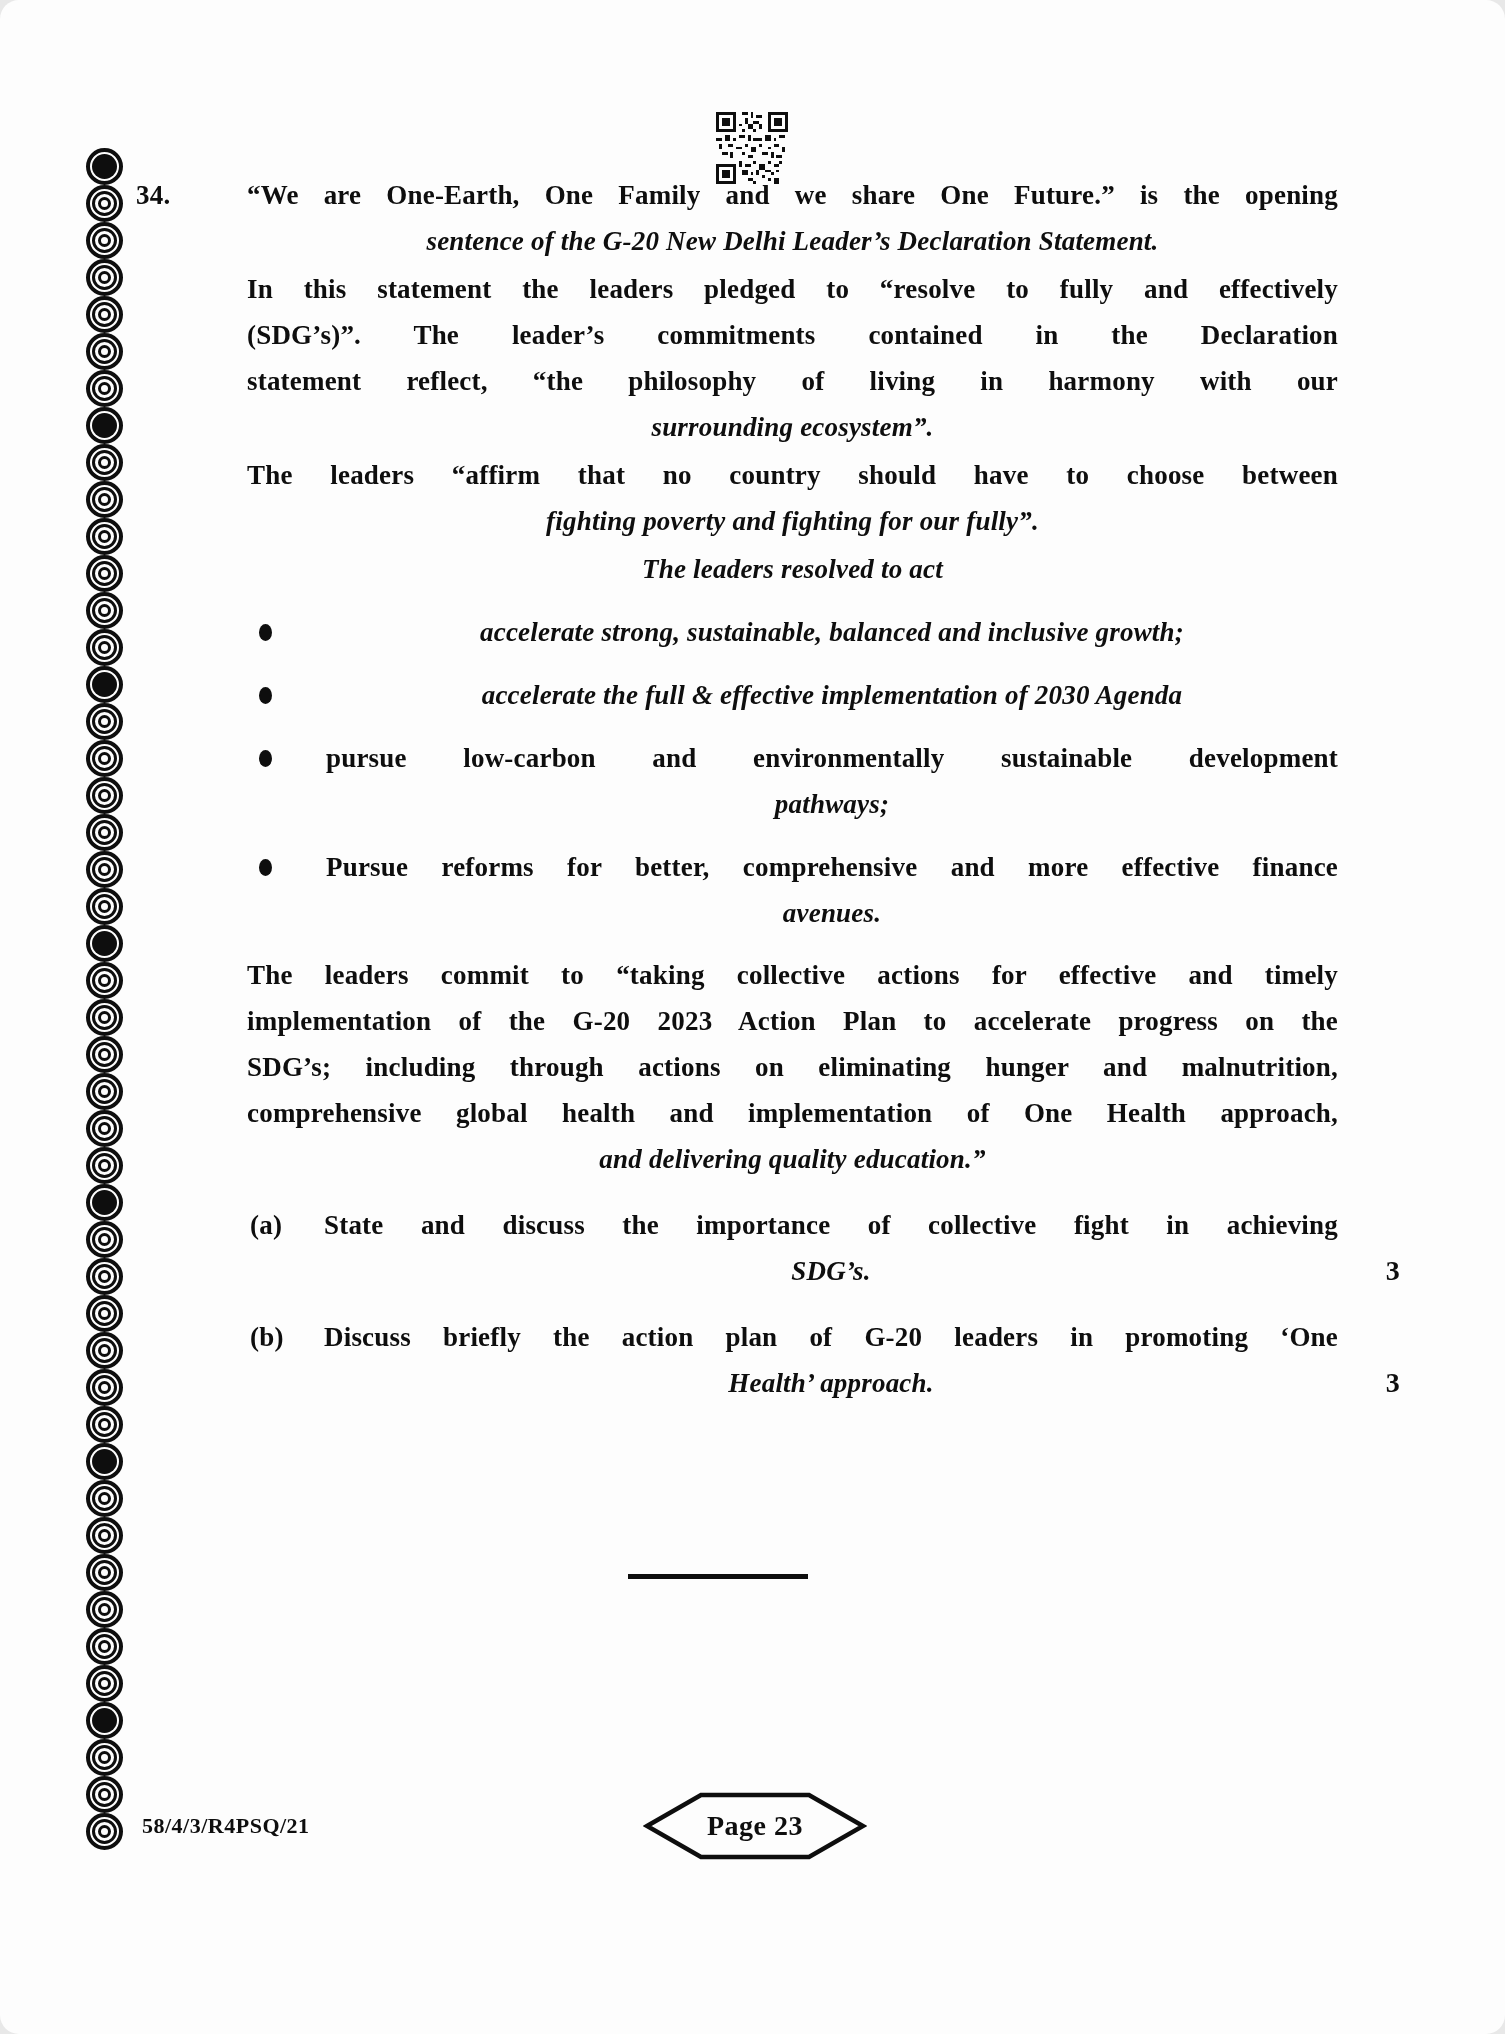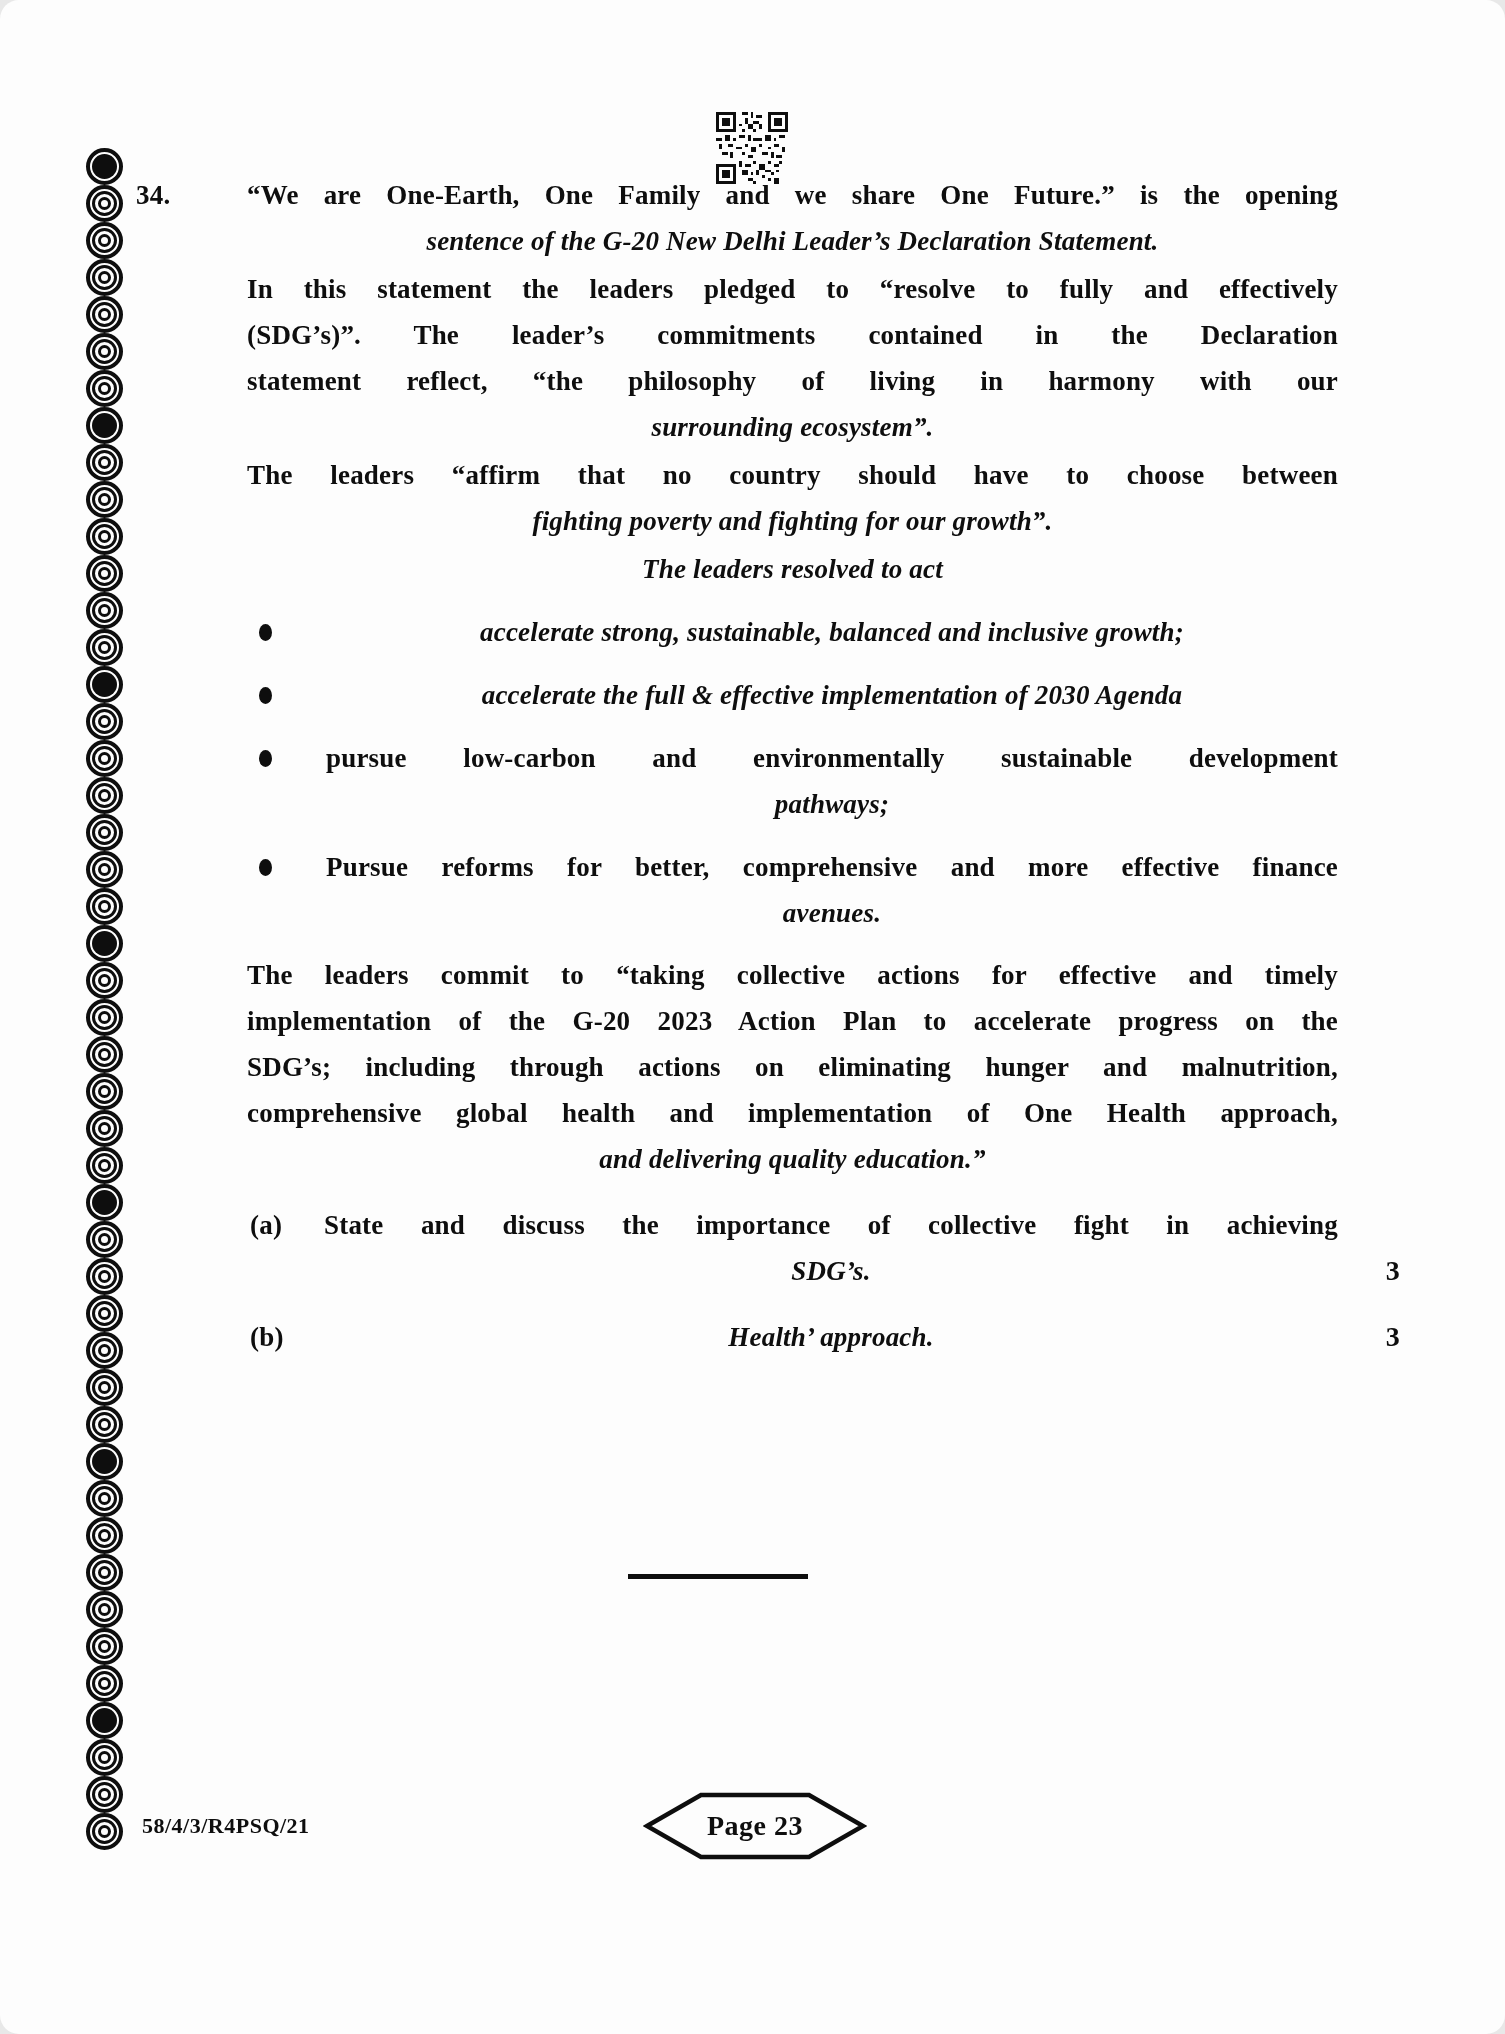--- a/index.html
+++ b/index.html
@@ -152,21 +152,21 @@
       <div class="para">
         <div class="jline">In this statement the leaders pledged to “resolve to fully and effectively</div>
         <div class="jline">(SDG’s)”. The leader’s commitments contained in the Declaration</div>
         <div class="jline">statement reflect, “the philosophy of living in harmony with our</div>
         <div class="tline">surrounding ecosystem”.</div>
       </div>
 
 
       <div class="para">
         <div class="jline">The leaders “affirm that no country should have to choose between</div>
-        <div class="tline">fighting poverty and fighting for our growth”.</div>
+        <div class="tline">fighting poverty and fighting for our fully”.</div>
       </div>
 
       <div class="para">
         <div class="tline">The leaders resolved to act</div>
       </div>
 
       <div class="bullet-row">
         <span class="bullet-dot"></span>
         <div class="tline">accelerate strong, sustainable, balanced and inclusive growth;</div>
       </div>
@@ -198,20 +198,21 @@
 
       <div class="subpart">
         <span class="plabel">(a)</span>
         <div class="jline">State and discuss the importance of collective fight in achieving</div>
         <div class="tline">SDG’s.</div>
         <span class="marks">3</span>
       </div>
 
       <div class="subpart">
         <span class="plabel">(b)</span>
+        <div class="jline">Discuss briefly the action plan of G-20 leaders in promoting ‘One</div>
         <div class="tline">Health’ approach.</div>
         <span class="marks">3</span>
       </div>
 
     </div>
   </div>
 
   <div id="separator"></div>
 
   <div id="paper-code">58/4/3/R4PSQ/21</div>

